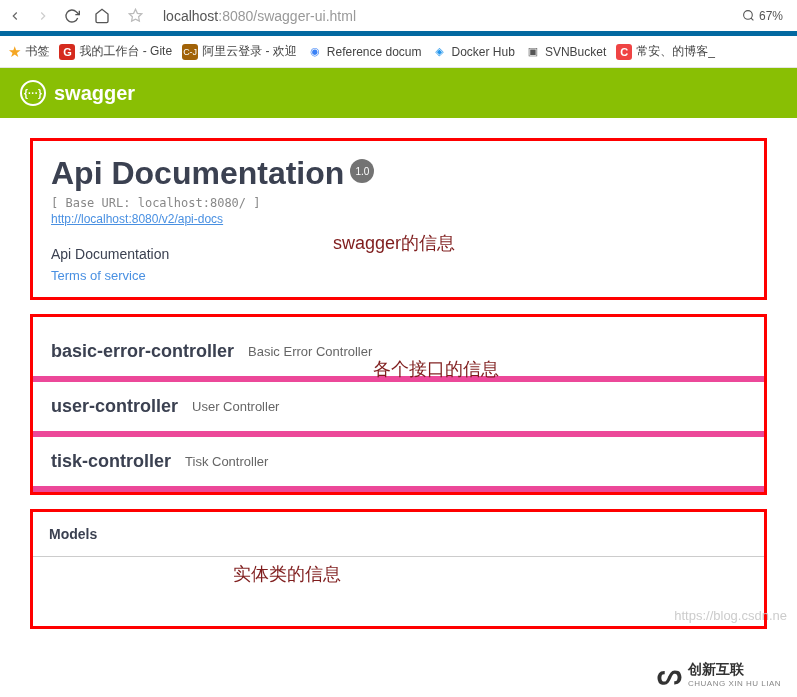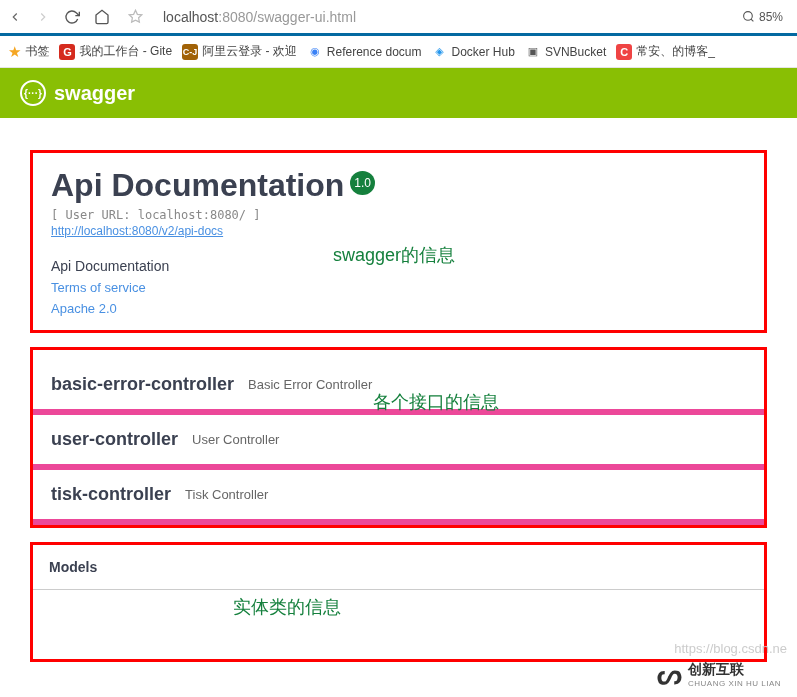--- a/index.html
+++ b/index.html
@@ -1,62 +1,62 @@
 <!DOCTYPE html>
 <html><head>
 <meta charset="utf-8">
 <style>
 * { box-sizing: border-box; margin: 0; padding: 0; }
 body { font-family: Arial, sans-serif; font-size: 13px; color: #333; background: #fff; width: 797px; }
 
 
-.browser-bar { height: 36px; border-bottom: 3px solid #0369a1; display: flex; align-items: center; padding: 8px 8px; gap: 14px; }
+.browser-bar { height: 36px; border-bottom: 5px solid #0369a1; display: flex; align-items: center; padding: 8px 8px; gap: 14px; }
 .nav-arrow { color: #888; font-size: 16px; cursor: pointer; }
 .nav-arrow.disabled { color: #ccc; }
 .reload-icon { color: #555; font-size: 15px; cursor: pointer; }
 .home-icon { color: #555; font-size: 16px; cursor: pointer; }
 .star-icon { color: #bbb; font-size: 15px; cursor: pointer; margin-left: 4px; }
 .url { color: #555; font-size: 14px; flex: 1; padding-left: 6px; }
 .url .gray { color: #999; }
 .zoom { color: #555; font-size: 12px; display: flex; align-items: center; gap: 4px; margin-right: 6px; }
 .zoom-icon { font-size: 13px; }
 
 
 .bookmarks-bar { height: 32px; border-bottom: 1px solid #e5e5e5; display: flex; align-items: center; padding: 0 8px; gap: 10px; font-size: 12px; }
 .bm { display: flex; align-items: center; gap: 4px; color: #444; cursor: pointer; white-space: nowrap; }
 .bm-icon { width: 16px; height: 16px; display: inline-flex; align-items: center; justify-content: center; font-size: 11px; border-radius: 3px; }
 .bm-star { color: #f5a623; font-size: 15px; }
 .bm-red { background: #d52b1e; color: #fff; font-weight: bold; }
-.bm-orange { background: #a16207; color: #fff; font-weight: bold; font-size: 9px; }
+.bm-orange { background: #a16207; color: #fff; font-weight: normal; font-size: 9px; }
 .bm-blue { color: #3b82f6; }
 .bm-docker { color: #2496ed; }
 .bm-svn { color: #555; }
 .bm-c { background: #ef4444; color: #fff; font-weight: bold; }
 
 
 .swagger-header { background: #89bf04; height: 50px; display: flex; align-items: center; padding: 0 20px; }
 .swagger-logo { display: flex; align-items: center; gap: 8px; }
 .swagger-logo-mark { width: 26px; height: 26px; border: 2px solid #fff; border-radius: 50%; display: flex; align-items: center; justify-content: center; color: #fff; font-weight: bold; font-size: 10px; }
 .swagger-logo-text { color: #fff; font-weight: bold; font-size: 20px; }
 
 
-.content { padding: 32px 30px 0 30px; position: relative; }
+.content { padding: 20px 30px 0 30px; position: relative; }
 .redbox { border: 3px solid #ff0000; padding: 14px 18px; margin-bottom: 14px; position: relative; }
 .redbox.controllers { padding: 10px 0 0 0; }
 .redbox.models { padding: 0; min-height: 120px; }
 
 .title-row { display: flex; align-items: flex-start; gap: 6px; }
 .api-title { font-size: 32px; font-weight: bold; color: #3b4151; font-family: sans-serif; }
-.version-badge { background: #15803d; color: #fff; border-radius: 50%; min-width: 24px; height: 24px; font-size: 12px; display: inline-flex; align-items: center; justify-content: center; padding: 0 4px; margin-top: 4px; }
+.version-badge { background: #737373; color: #fff; border-radius: 50%; min-width: 24px; height: 24px; font-size: 10px; display: inline-flex; align-items: center; justify-content: center; padding: 0 4px; margin-top: 4px; }
 .base-url { font-family: monospace; color: #888; font-size: 12px; margin-top: 4px; }
 .api-docs-link { color: #4990e2; font-size: 12px; text-decoration: underline; display: inline-block; margin-top: 2px; }
 .api-desc { color: #3b4151; font-size: 14px; margin-top: 20px; }
 .terms-link, .license-link { color: #4990e2; font-size: 13px; display: block; margin-top: 6px; }
 
-.annotation { position: absolute; color: #15803d; font-size: 18px; font-family: "Microsoft YaHei", sans-serif; }
+.annotation { position: absolute; color: #7f1d1d; font-size: 18px; font-family: "Microsoft YaHei", sans-serif; }
 .ann1 { top: 90px; left: 300px; }
 .ann2 { top: 40px; left: 340px; }
 .ann3 { top: 50px; left: 200px; }
 
 .controller-row { display: flex; align-items: center; padding: 14px 18px; border-bottom: 6px solid #ec4899; cursor: pointer; }
 .controller-row:last-child { border-bottom: none; }
 .controller-name { font-weight: bold; color: #3b4151; font-size: 18px; font-family: sans-serif; margin-right: 14px; }
 .controller-desc { color: #666; font-size: 13px; }
 
 .models-header { padding: 14px 16px; font-weight: bold; color: #3b4151; font-size: 14px; font-family: sans-serif; border-bottom: 1px solid #ccc; }
@@ -103,21 +103,21 @@
   <span class="url">
     <span>localhost</span><span class="gray">:8080/swagger-ui.html</span>
   </span>
   <span class="zoom">
     <span class="zoom-icon">
       <svg width="13" height="13" viewBox="0 0 24 24" fill="none" stroke="#555" stroke-width="2">
           <circle cx="11" cy="11" r="8"></circle>
           <line x1="21" y1="21" x2="16.65" y2="16.65"></line>
         </svg>
     </span>
-    <span>85%</span>
+    <span>67%</span>
   </span>
 </div>
 
 <div class="bookmarks-bar">
   <span class="bm">
       <span class="bm-star">★</span>
       <span>书签</span>
     </span>
   <span class="bm">
       <span class="bm-icon bm-red">G</span>
@@ -152,25 +152,24 @@
   </div>
 </div>
 
 <div class="content">
 
   <div class="redbox">
     <div class="title-row">
       <span class="api-title">Api Documentation</span>
       <span class="version-badge">1.0</span>
     </div>
-    <div class="base-url">[ User URL: localhost:8080/ ]</div>
+    <div class="base-url">[ Base URL: localhost:8080/ ]</div>
     <a class="api-docs-link">http://localhost:8080/v2/api-docs</a>
     <div class="api-desc">Api Documentation</div>
     <a class="terms-link">Terms of service</a>
-    <a class="license-link">Apache 2.0</a>
     <div class="annotation ann1">swagger的信息</div>
   </div>
 
   <div class="redbox controllers">
     <div class="controller-row">
       <span class="controller-name">basic-error-controller</span>
       <span class="controller-desc">Basic Error Controller</span>
     </div>
     <div class="controller-row">
       <span class="controller-name">user-controller</span>

